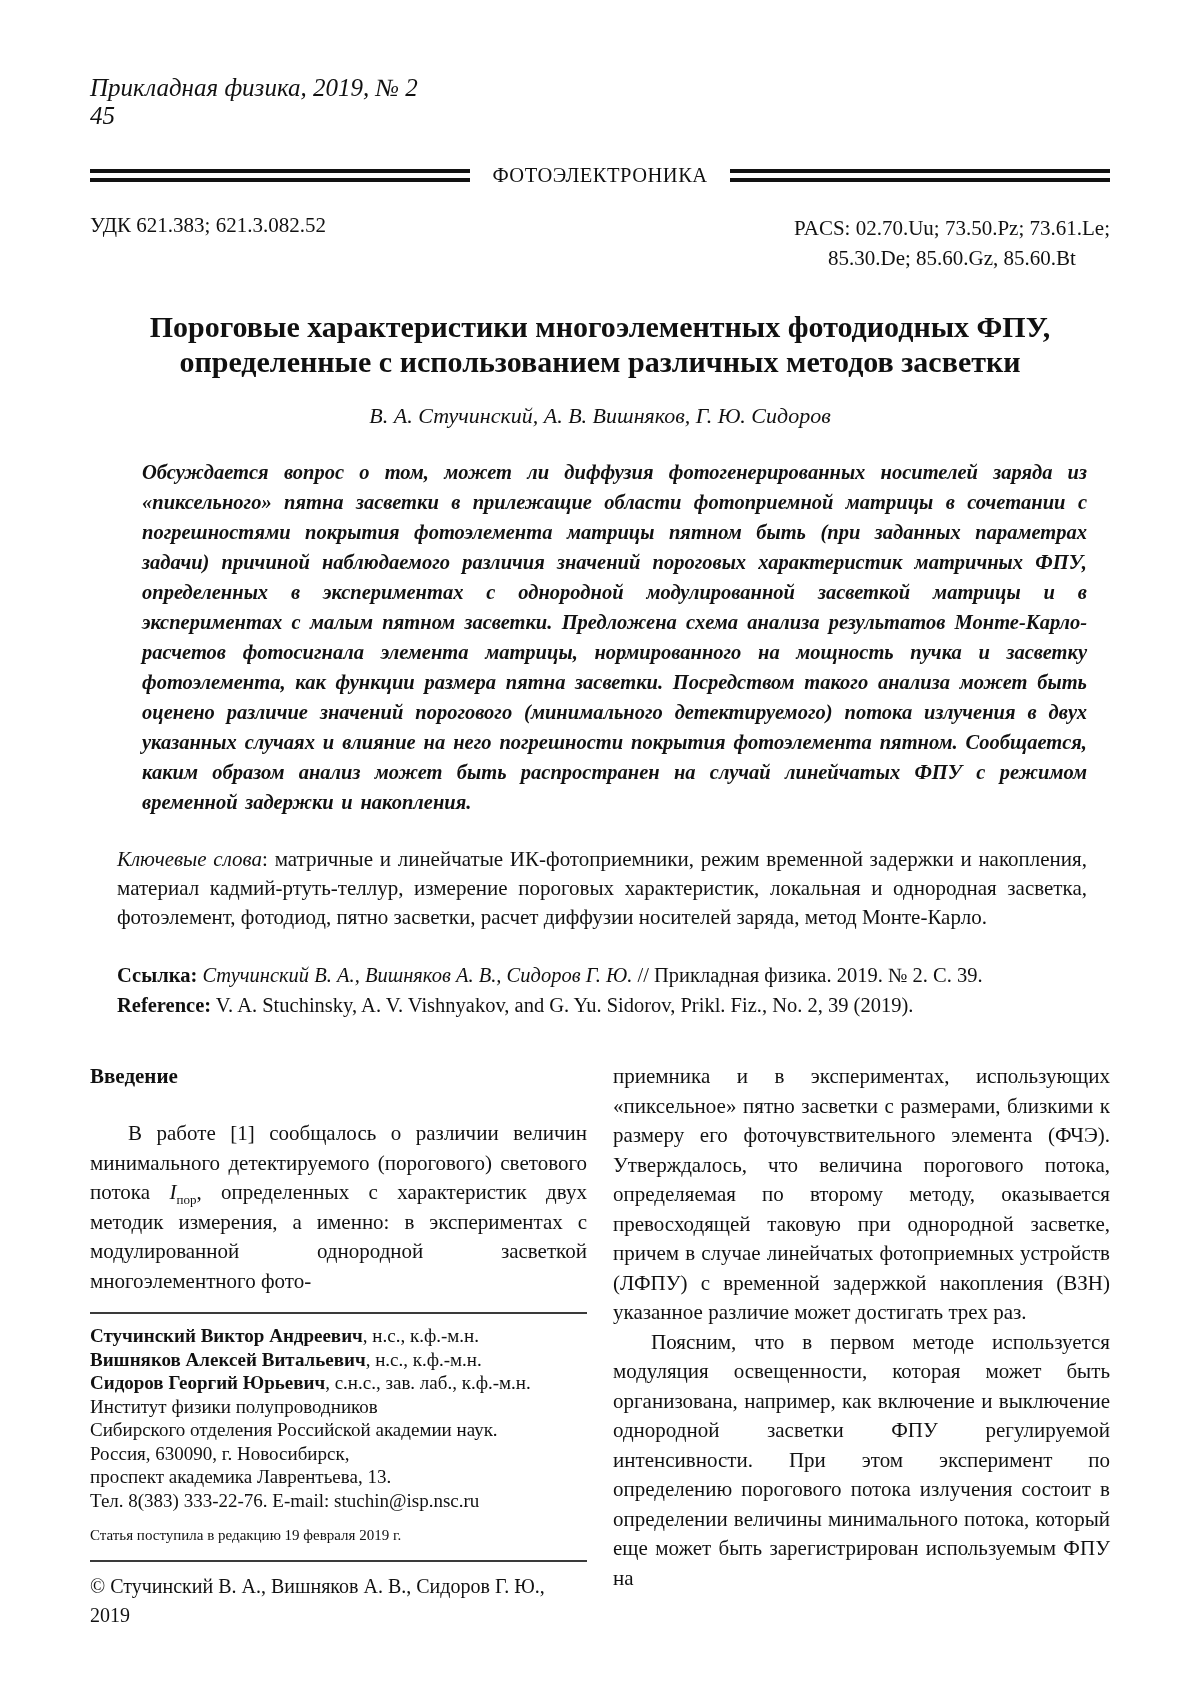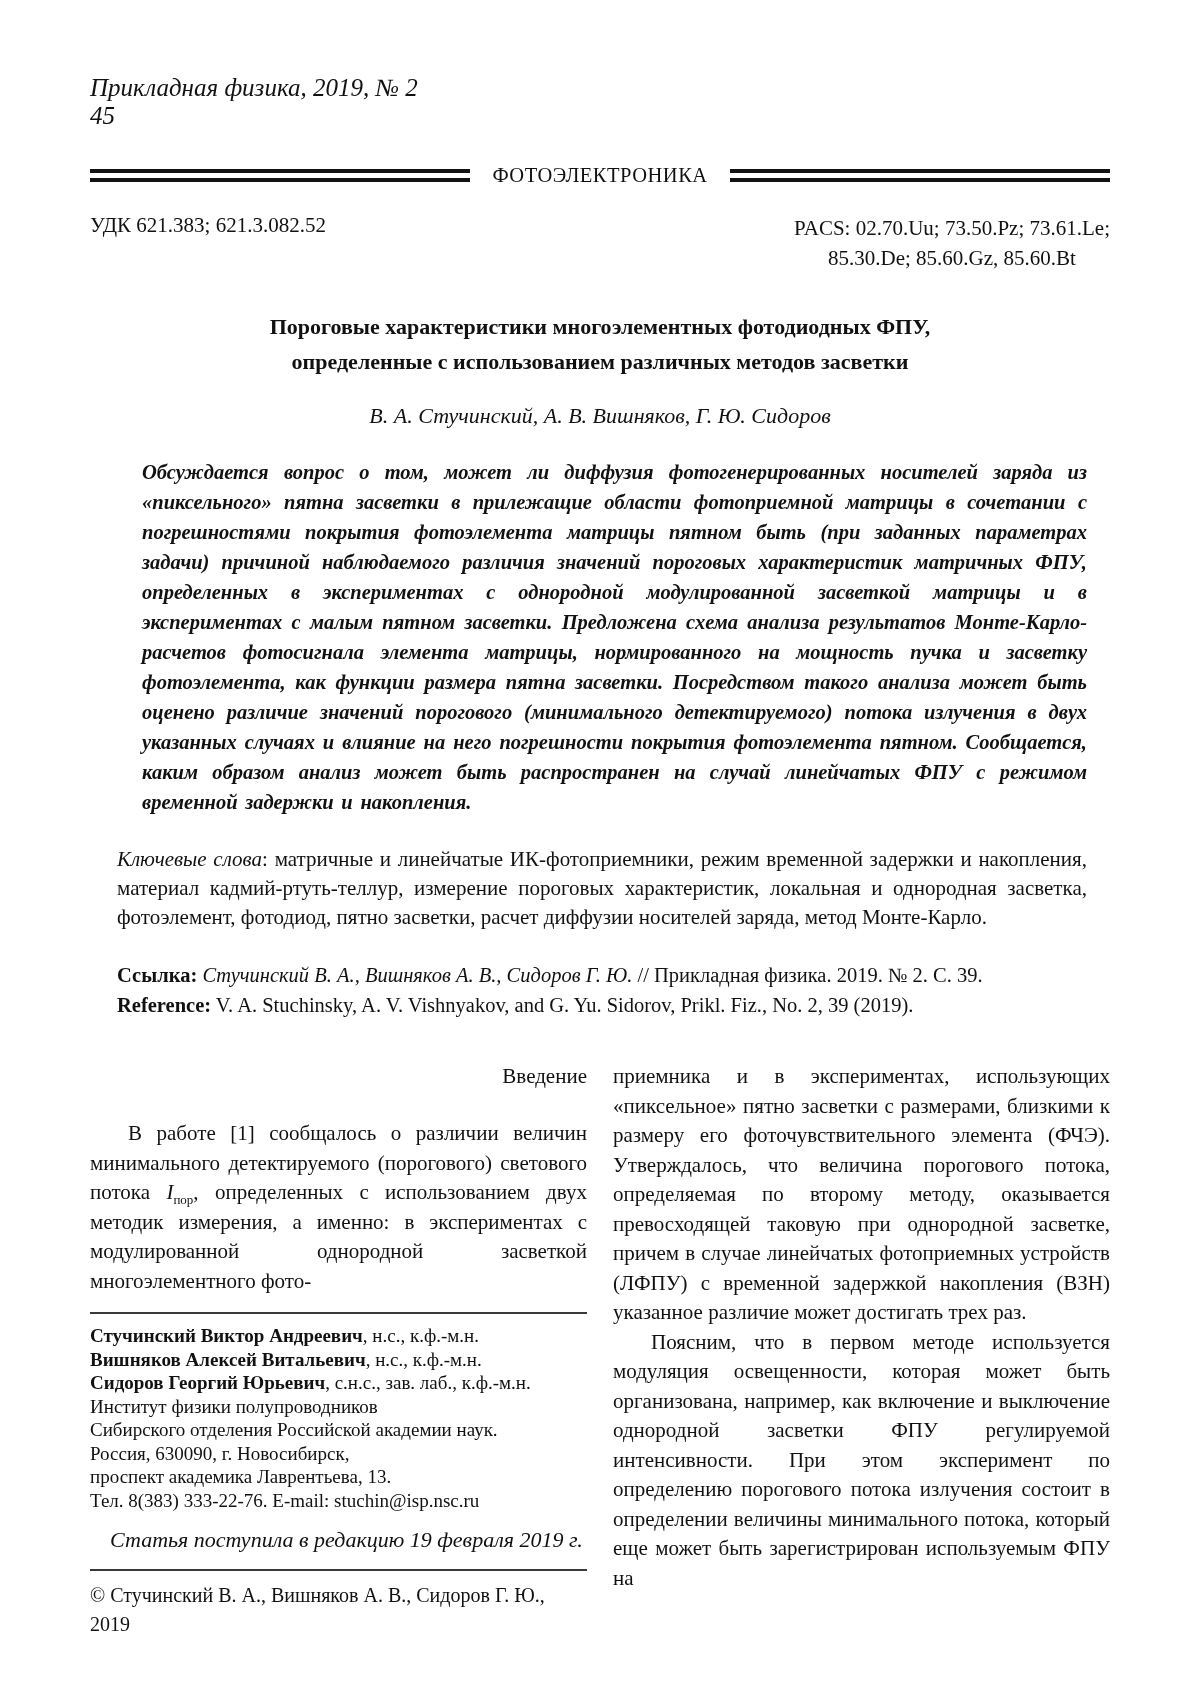--- a/index.html
+++ b/index.html
@@ -37,21 +37,21 @@
   }
   
   .codes-row {
     display: flex; justify-content: space-between; align-items: flex-start;
     margin-top: 26px; font-size: 21px;
   }
   .codes-row .pacs { text-align: center; line-height: 30px; }
   
   .article-title {
     margin-top: 36px; text-align: center;
-    font-weight: bold; font-size: 22px; line-height: 35px;
+    font-weight: bold; font-size: 30px; line-height: 35px;
   }
   .article-authors {
     margin-top: 24px; text-align: center;
     font-style: italic; font-size: 22px;
   }
   
   .abstract {
     margin: 28px 23px 0 52px;
     font-weight: bold; font-style: italic;
     font-size: 20.5px; line-height: 30px;
@@ -70,40 +70,40 @@
     font-size: 20.5px; line-height: 30px;
   }
   .citation .b { font-weight: bold; }
   .citation .i { font-style: italic; }
   
   .columns {
     display: flex; gap: 26px; margin-top: 42px;
   }
   .col { width: 497px; }
   .intro-heading {
-    text-align: right; font-weight: normal; font-size: 21px;
+    text-align: left; font-weight: bold; font-size: 21px;
     margin: 2px 0 30px 0;
   }
   .body-par {
     font-size: 21px; line-height: 29.5px;
     text-align: justify; margin: 0;
   }
   .body-par.indent { text-indent: 38px; }
   .body-par .it { font-style: italic; }
   .body-par sub { font-size: 0.62em; line-height: 0; }
   .stretch-last { text-align-last: justify; }
   
   .footnote-divider {
     border: none; border-top: 2px solid #3a3a3a;
     margin: 16px 0 10px 0;
   }
   .author-info { font-size: 19px; line-height: 23.5px; }
   .author-info .b { font-weight: bold; }
   .received-note {
-    font-style: italic; font-size: 22px; margin-top: 15px; margin-left: 20px;
+    font-size: 15px; margin-top: 15px;
   }
   .copyright-note { font-size: 20px; line-height: 29px; margin-top: 9px; }
 </style>
 </head>
 <body>
 
 <div class="page">
 
   <div class="running-head">
     <span>Прикладная физика, 2019, № 2</span>
@@ -139,21 +139,21 @@
 
   <div class="citation">
     <div><span class="b">Ссылка:</span><span class="i"> Стучинский В. А., Вишняков А. В., Сидоров Г. Ю.</span><span> // Прикладная физика. 2019. № 2. С. 39.</span></div>
     <div><span class="b">Reference:</span><span> V. A. Stuchinsky, A. V. Vishnyakov, and G. Yu. Sidorov, Prikl. Fiz., No. 2, 39 (2019).</span></div>
   </div>
 
   <div class="columns">
 
     <div class="col">
       <div class="intro-heading">Введение</div>
-      <p class="body-par indent"><span>В работе [1] сообщалось о различии величин минимального детектируемого (порогового) светового потока </span><span class="it">I</span><sub>пор</sub><span>, определенных с использованием двух методик измерения, а именно: в экспериментах с модулированной однородной засветкой многоэлементного фото-</span></p>
+      <p class="body-par indent"><span>В работе [1] сообщалось о различии величин минимального детектируемого (порогового) светового потока </span><span class="it">I</span><sub>пор</sub><span>, определенных с характеристик двух методик измерения, а именно: в экспериментах с модулированной однородной засветкой многоэлементного фото-</span></p>
 
       <hr class="footnote-divider">
 
       <div class="author-info">
         <div><span class="b">Стучинский Виктор Андреевич</span><span>, н.с., к.ф.-м.н.</span></div>
         <div><span class="b">Вишняков Алексей Витальевич</span><span>, н.с., к.ф.-м.н.</span></div>
         <div><span class="b">Сидоров Георгий Юрьевич</span><span>, с.н.с., зав. лаб., к.ф.-м.н.</span></div>
         <div>Институт физики полупроводников</div>
         <div>Сибирского отделения Российской академии наук.</div>
         <div>Россия, 630090, г. Новосибирск,</div>

